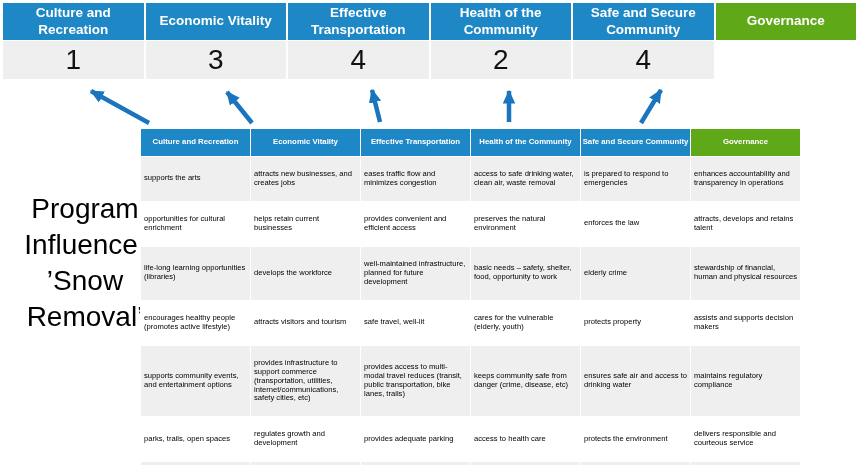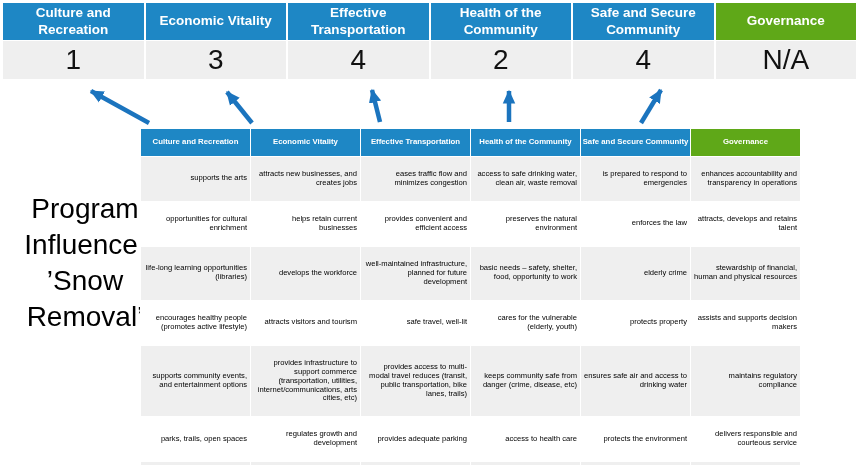--- a/index.html
+++ b/index.html
@@ -38,21 +38,21 @@
   table.matrix{
     position:absolute;left:140px;top:128px;width:661px;
     table-layout:fixed;border-collapse:separate;border-spacing:1px;background:#fff;
   }
   .matrix th{
     background:var(--blue);color:#fff;font-weight:bold;font-size:7.8px;line-height:1.15;
     height:27px;text-align:center;vertical-align:middle;padding:1px 0;
   }
   .matrix th.green{background:var(--green)}
   .matrix td{
-    font-size:7.6px;line-height:1.18;vertical-align:middle;padding:13px 3px;overflow:hidden;text-align:right;
+    font-size:7.6px;line-height:1.18;vertical-align:middle;padding:13px 3px;overflow:hidden;
   }
   .matrix tbody tr:nth-child(odd) td{background:var(--grayrow)}
   .matrix tbody tr:nth-child(even) td{background:#fff}
   .matrix td.hl{background:var(--yellow)}
   .matrix tbody tr:nth-child(1) td{height:41px}
   .matrix tbody tr:nth-child(2) td{height:34px}
   .matrix tbody tr:nth-child(3) td{height:43px}
   .matrix tbody tr:nth-child(4) td{height:44px}
   .matrix tbody tr:nth-child(5) td{height:54px}
   .matrix tbody tr:nth-child(6) td{height:28px}
@@ -78,21 +78,20 @@
   <div class="sc-col">
     <div class="sc-head">Health of the Community</div>
     <div class="sc-score">2</div>
   </div>
   <div class="sc-col">
     <div class="sc-head">Safe and Secure Community</div>
     <div class="sc-score">4</div>
   </div>
   <div class="sc-col">
     <div class="sc-head green">Governance</div>
-    <div class="sc-score">N/A</div>
   </div>
 </div>
 
 <div class="title">
   <div>Program</div>
   <div>Influence:</div>
   <div>’Snow</div>
   <div>Removal’</div>
 </div>
 
@@ -148,21 +147,21 @@
     <tr>
       <td>encourages healthy people (promotes active lifestyle)</td>
       <td>attracts visitors and tourism</td>
       <td class="hl">safe travel, well-lit</td>
       <td class="hl">cares for the vulnerable (elderly, youth)</td>
       <td class="hl">protects property</td>
       <td>assists and supports decision makers</td>
     </tr>
     <tr>
       <td>supports community events, and entertainment options</td>
-      <td class="hl">provides infrastructure to support commerce (transportation, utilities, internet/communications, arts cities, etc)</td>
+      <td class="hl">provides infrastructure to support commerce (transportation, utilities, internet/communications, safety cities, etc)</td>
       <td class="hl">provides access to multi-modal travel reduces (transit, public transportation, bike lanes, trails)</td>
       <td class="hl">keeps community safe from danger (crime, disease, etc)</td>
       <td>ensures safe air and access to drinking water</td>
       <td>maintains regulatory compliance</td>
     </tr>
     <tr>
       <td class="hl">parks, trails, open spaces</td>
       <td>regulates growth and development</td>
       <td>provides adequate parking</td>
       <td>access to health care</td>

